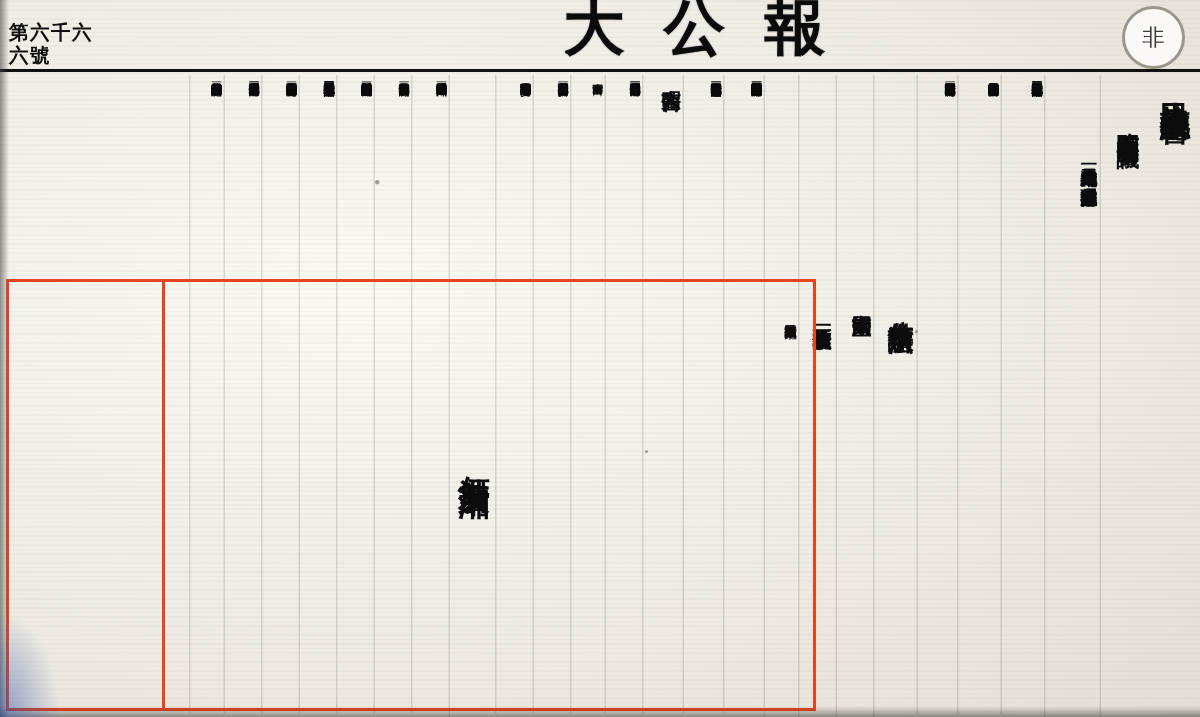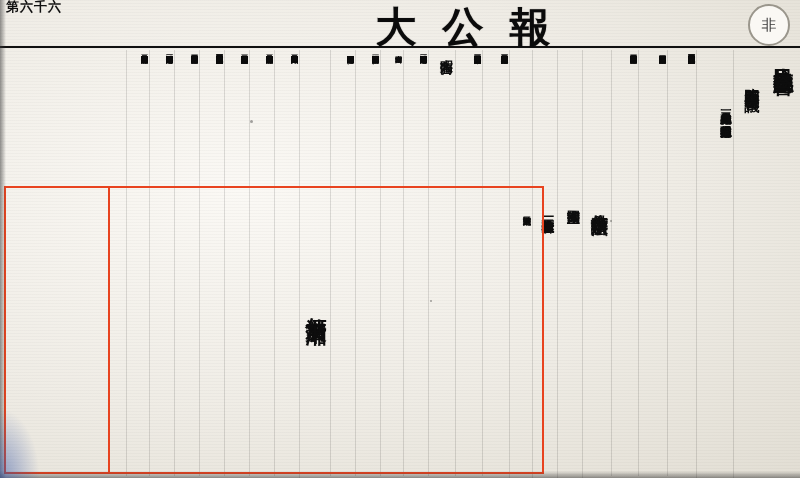--- a/index.html
+++ b/index.html
@@ -12,21 +12,21 @@
     position:relative;width:800px;height:478px;
     background:
       repeating-linear-gradient(0deg, rgba(0,0,0,0.022) 0px, rgba(0,0,0,0.022) 1px, rgba(0,0,0,0) 1px, rgba(0,0,0,0) 3px),
       radial-gradient(ellipse at 30% 40%, #fbf9f5 0%, #efece5 55%, #e2ded4 100%);
     overflow:hidden;
   }
   
   .masthead{
     position:absolute;left:0;top:0;width:800px;height:46px;
     border-bottom:2px solid #111;
-    display:flex;align-items:flex-start;
+    display:flex;align-items:flex-end;
   }
   .mh-left{
     width:120px;padding-left:6px;
     font-family:"DejaVu Serif","Liberation Serif",serif;
     font-size:13px;line-height:1.15;color:#101010;font-weight:bold;
     letter-spacing:1px;
   }
   .mh-left span{display:block;}
   .mh-title{
     flex:1;text-align:center;
@@ -116,20 +116,21 @@
   .speck{position:absolute;background:rgba(0,0,0,.35);border-radius:50%;}
 </style>
 </head>
 <body>
 
 <div id="page">
 
   <div class="masthead">
     <div class="mh-left">
       <span>第六千六</span>
+      <span>六號</span>
     </div>
     <div class="mh-title">大公報</div>
     <div class="corner-circle">非</div>
   </div>
 
   <div class="paper-body">
 
     <div class="col nb headline-main" style="width:30px;">人民抗敵後援總會</div>
     <div class="col headline-sub" style="width:26px;padding-top:26px;">昨開第四次臨時會議</div>
     <div class="col headline-sub2" style="width:34px;padding-top:54px;">九一八舉行工作人員總動員 推員辦理慰勞過川抗敵部隊</div>

